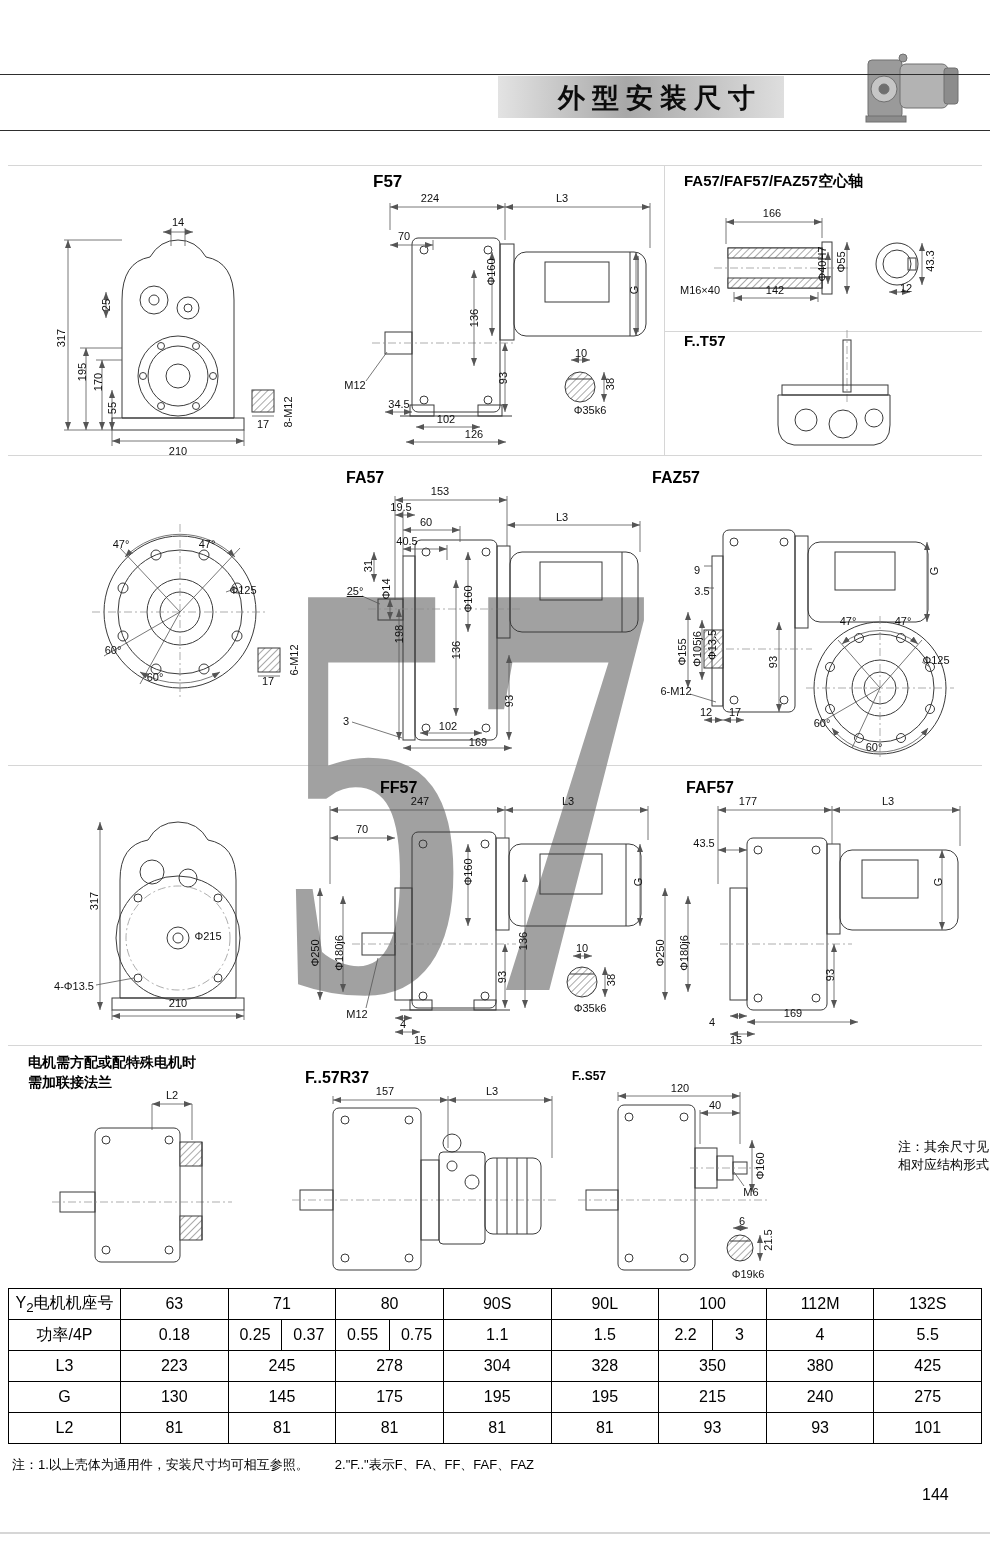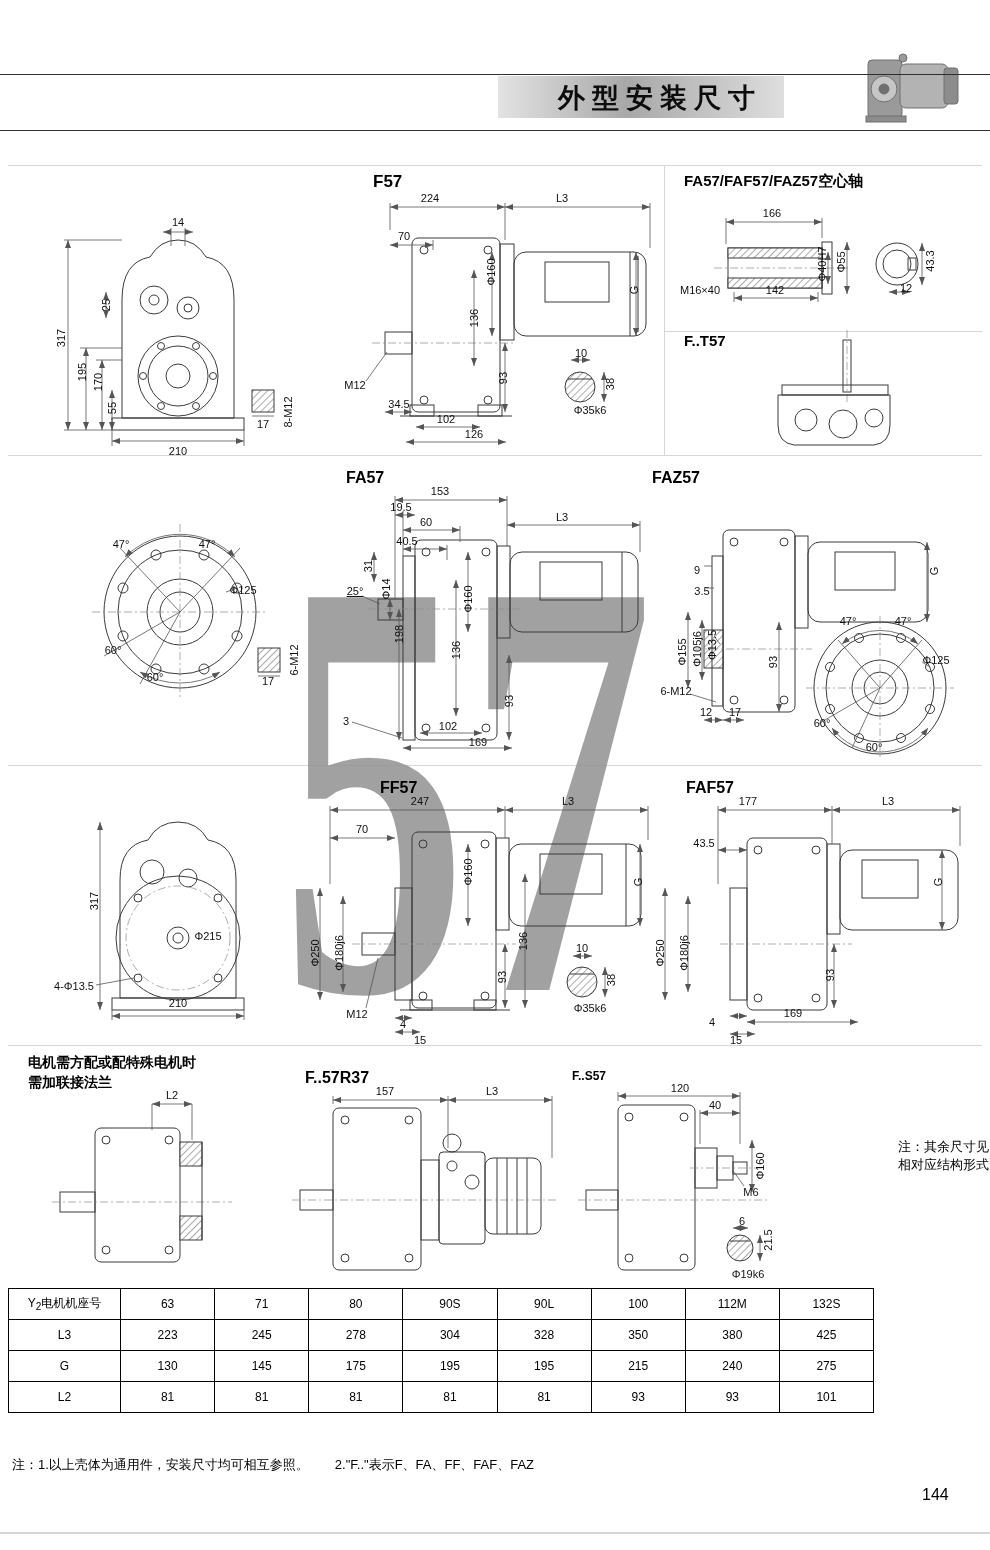--- a/index.html
+++ b/index.html
@@ -13,21 +13,21 @@
   svg.art{position:absolute;left:0;top:0;z-index:2;}
   g.sh *{stroke:#3b3b3b;stroke-width:1;fill:none;}
   g.sh .ds{stroke:#555;stroke-width:.8;}
   g.sh .cl{stroke:#8a8a8a;stroke-width:.7;stroke-dasharray:8 3 2 3;}
   g.sh .ht{fill:url(#hx);}
   g.ph *{stroke:#707070;stroke-width:1;}
   .dim{position:absolute;font-size:11px;white-space:nowrap;transform:translate(-50%,-50%);z-index:5;color:#101010;}
   .dim.v{transform:translate(-50%,-50%) rotate(-90deg);}
   .stitle{position:absolute;font-weight:bold;color:#000;z-index:5;white-space:nowrap;}
   .note{position:absolute;color:#000;z-index:5;white-space:nowrap;}
-  #dims-table{position:absolute;left:8px;top:1288px;width:866px;border-collapse:collapse;table-layout:fixed;font-size:12px;color:#000;z-index:6;background:#fff;}
+  #dims-table{position:absolute;left:8px;top:1288px;width:974px;border-collapse:collapse;table-layout:fixed;font-size:16px;color:#000;z-index:6;background:#fff;}
   #dims-table td{border:1px solid #000;text-align:center;height:31px;padding:0;font-weight:normal;}
   .footnote{position:absolute;left:12px;top:1456px;font-size:13px;color:#000;z-index:5;}
   .pagenum{position:absolute;left:922px;top:1486px;font-size:16px;color:#000;z-index:5;}
 </style>
 </head>
 <body>
 
 <div id="page">
 
   <div class="hline" style="left:0;top:74px;width:990px;"></div>
@@ -568,20 +568,34 @@
         <td colspan="2">63</td>
         <td colspan="2">71</td>
         <td colspan="2">80</td>
         <td colspan="2">90S</td>
         <td colspan="2">90L</td>
         <td colspan="2">100</td>
         <td colspan="2">112M</td>
         <td colspan="2">132S</td>
       </tr>
       <tr>
+        <td>功率/4P</td>
+        <td colspan="2">0.18</td>
+        <td>0.25</td>
+        <td>0.37</td>
+        <td>0.55</td>
+        <td>0.75</td>
+        <td colspan="2">1.1</td>
+        <td colspan="2">1.5</td>
+        <td>2.2</td>
+        <td>3</td>
+        <td colspan="2">4</td>
+        <td colspan="2">5.5</td>
+      </tr>
+      <tr>
         <td>L3</td>
         <td colspan="2">223</td>
         <td colspan="2">245</td>
         <td colspan="2">278</td>
         <td colspan="2">304</td>
         <td colspan="2">328</td>
         <td colspan="2">350</td>
         <td colspan="2">380</td>
         <td colspan="2">425</td>
       </tr>

